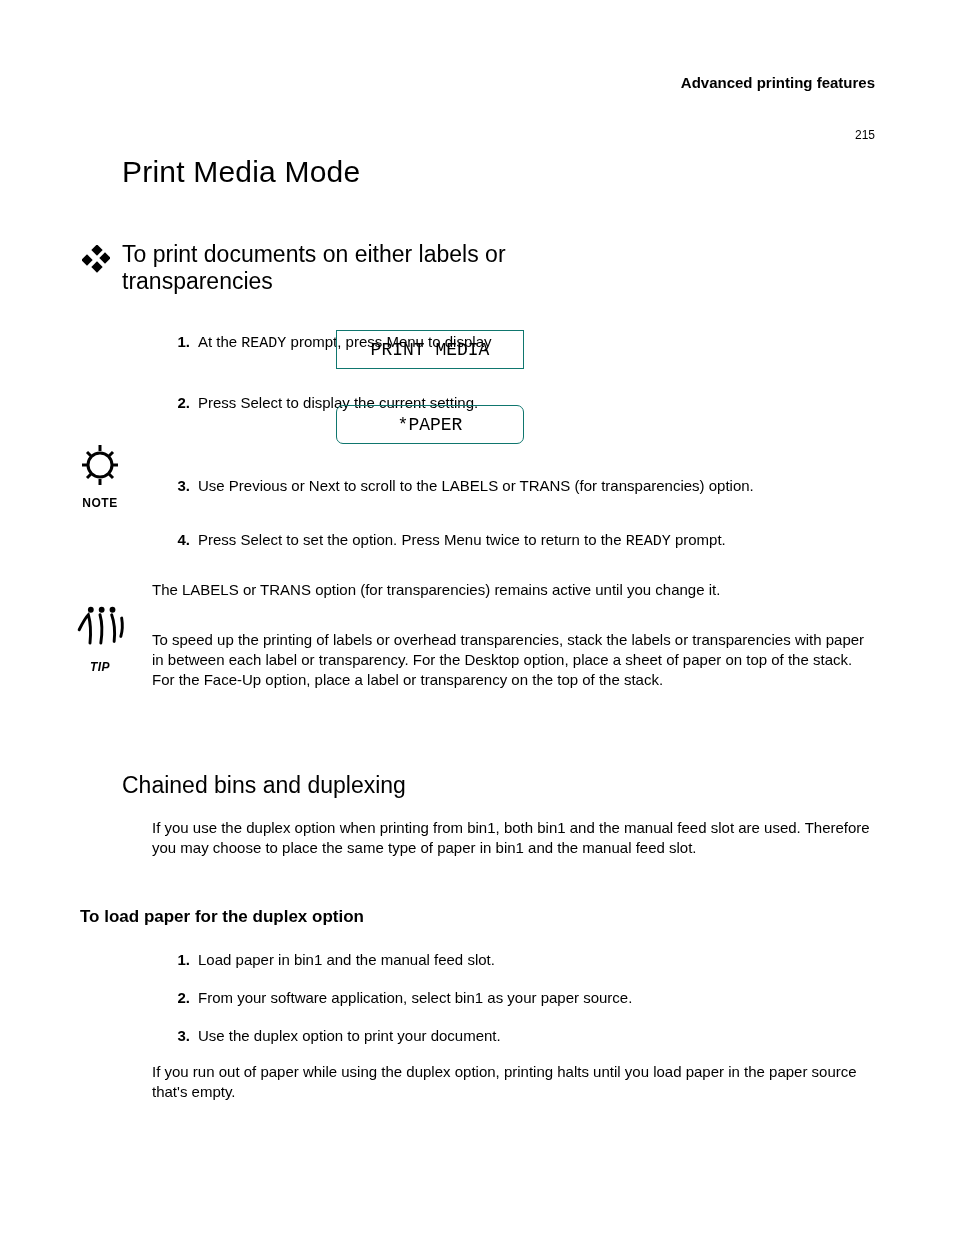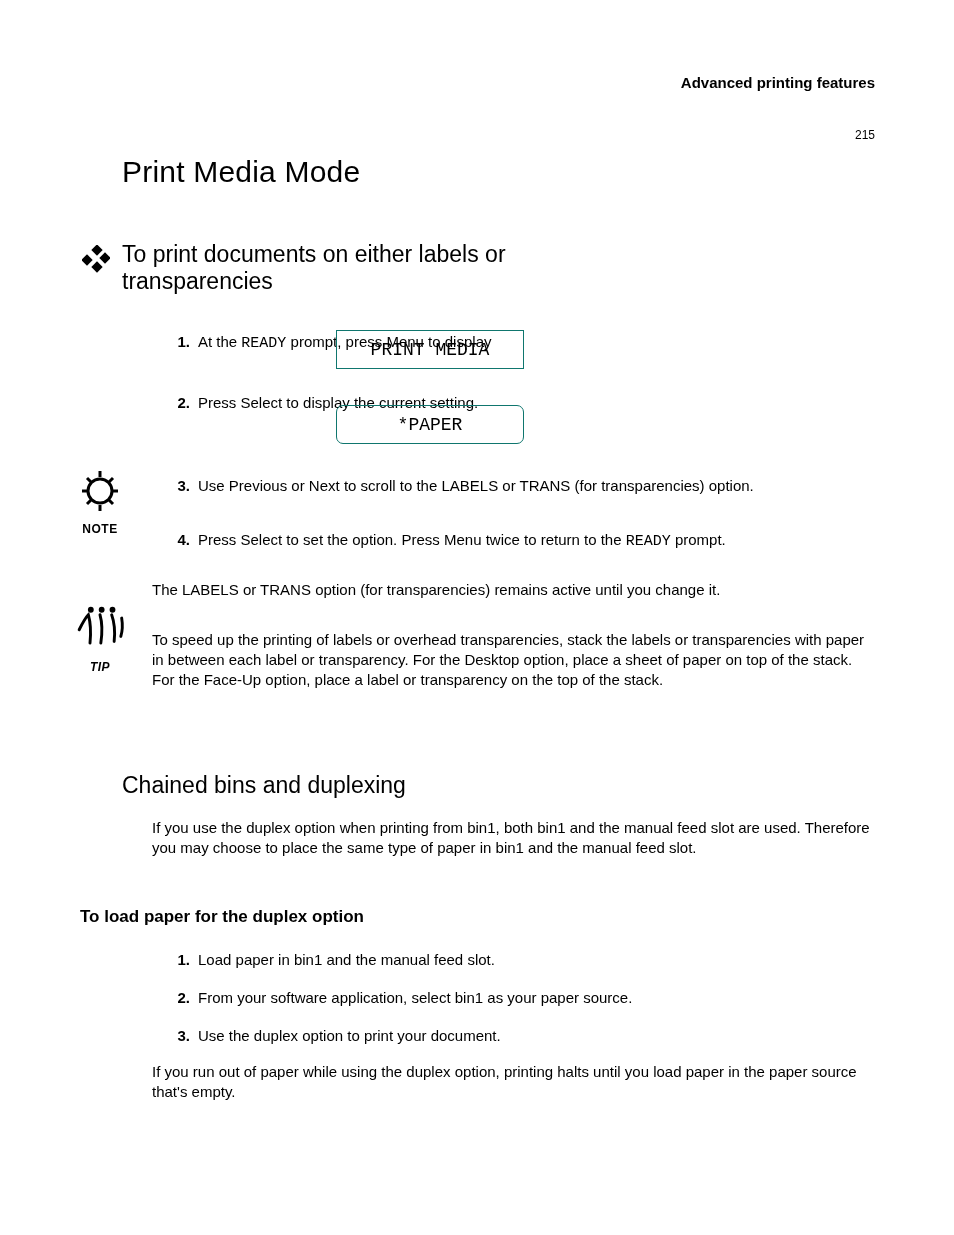--- a/index.html
+++ b/index.html
@@ -118,21 +118,21 @@
     <span>At the </span><span class="mono">READY</span><span> prompt, press Menu to display</span>
   </div>
   <div class="lcd" style="left:336px; top:330px;">PRINT MEDIA</div>
 
   <div class="step" style="top:393px;">
     <span class="step-num">2.</span>
     <span>Press Select to display the current setting.</span>
   </div>
   <div class="lcd" style="left:336px; top:405px;border-radius:7px;">*PAPER</div>
 
-  <div class="el icon-box" style="top:458px;">
+  <div class="el icon-box" style="top:432px;">
     <svg class="note-icon-svg" viewBox="0 0 50 50">
       <g stroke="#000" stroke-width="3" fill="none">
         <circle cx="25" cy="28" r="12"></circle>
         <line x1="25" y1="8" x2="25" y2="14"></line>
         <line x1="25" y1="42" x2="25" y2="48"></line>
         <line x1="7" y1="28" x2="13" y2="28"></line>
         <line x1="37" y1="28" x2="43" y2="28"></line>
         <line x1="12" y1="15" x2="16" y2="19"></line>
         <line x1="34" y1="37" x2="38" y2="41"></line>
         <line x1="38" y1="15" x2="34" y2="19"></line>

